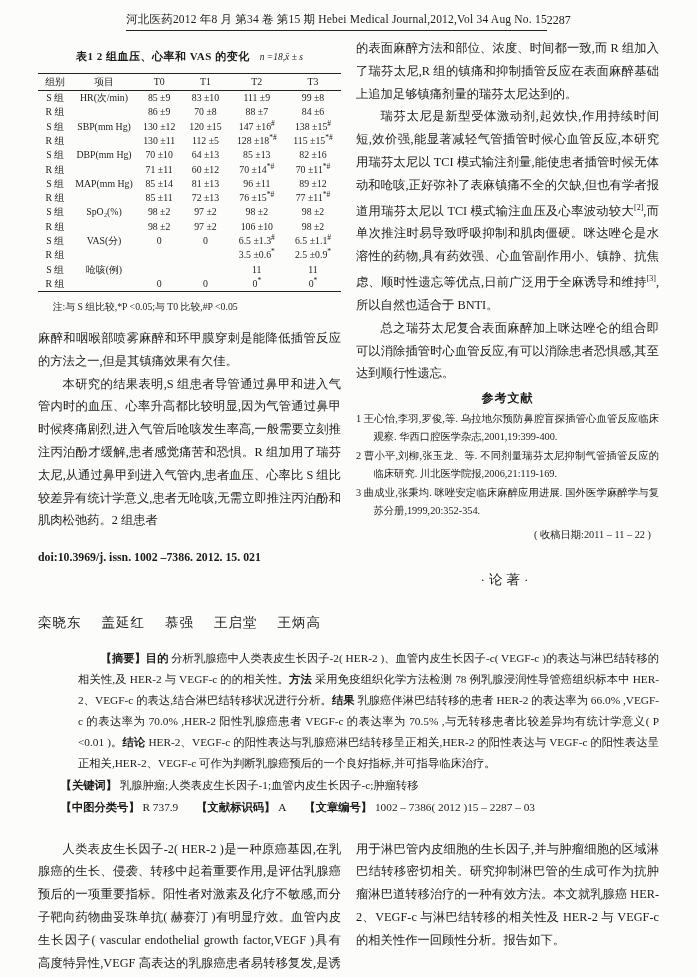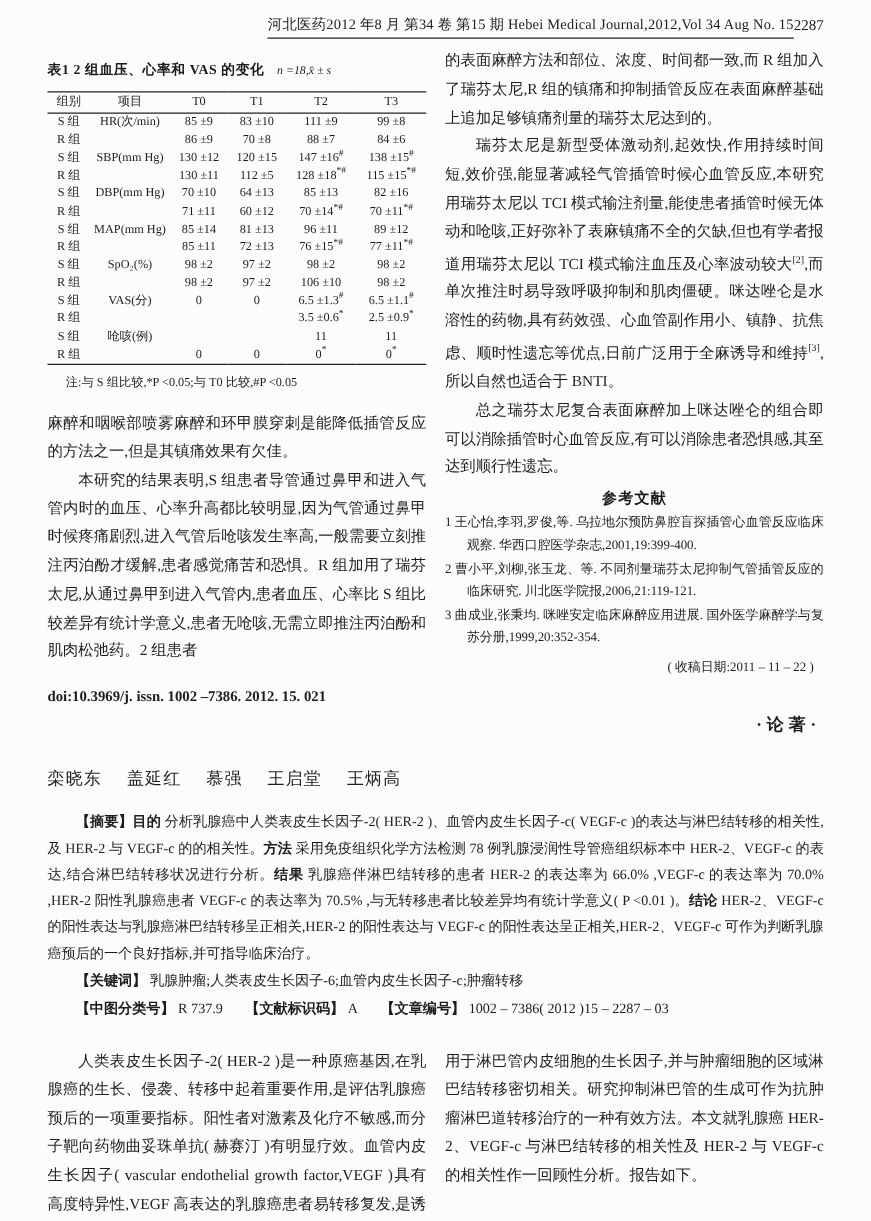--- a/index.html
+++ b/index.html
@@ -5,54 +5,54 @@
   * { margin:0; padding:0; box-sizing:border-box; }
   html,body { background:#d8d8d8; }
   .page {
     width:697px; height:977px; margin:0 auto;
     background:#fcfcfa; color:#1c1c1c;
     font-family:"Liberation Serif","DejaVu Serif",serif;
     padding:12px 38px 0 38px;
     overflow:hidden; position:relative;
   }
   
-  .run-head { display:flex; justify-content:flex-end; align-items:flex-end; font-size:11.5px; }
+  .run-head { display:flex; justify-content:center; align-items:flex-end; font-size:11.5px; }
   .run-head-left { border-bottom:1.2px solid #222; padding-bottom:3px; letter-spacing:.2px; }
   .run-head-page { font-size:12px; padding-bottom:3px; }
   
   .cols { display:flex; gap:15px; }
   .col { width:303px; font-size:12.3px; line-height:22.8px; text-align:justify; }
   .indent { text-indent:2em; }
   
-  .tbl-caption { text-align:left; font-size:11px; margin:8px 0 4px 0; }
+  .tbl-caption { text-align:center; font-size:11px; margin:8px 0 4px 0; }
   .tbl-caption b { letter-spacing:.5px; }
   .tbl-unit { font-style:italic; font-size:9.5px; margin-left:10px; font-family:"Liberation Serif",serif; }
   table.tbl { width:100%; border-collapse:collapse; font-size:9.8px; line-height:14.3px;
               border-top:1.4px solid #222; border-bottom:1.4px solid #222; }
   table.tbl thead tr { border-bottom:.9px solid #222; }
   table.tbl th { font-weight:normal; text-align:center; padding:1px 0; }
   table.tbl td { text-align:center; padding:0 1px; white-space:nowrap; }
   table.tbl td:first-child { width:34px; }
   table.tbl td:nth-child(2) { width:64px; }
   table.tbl sup, .supmark { font-size:7.5px; vertical-align:super; line-height:0; }
   .tbl-note { font-size:9.8px; margin-top:4px; text-indent:1.5em; }
   
   .doi { font-weight:bold; font-size:11.8px; margin-top:14px; font-family:"Liberation Serif",serif; }
   
   .ref-title { text-align:center; font-weight:bold; font-size:12px; margin-top:2px; letter-spacing:1px; }
   .ref-item { font-size:10.3px; line-height:18.5px; padding-left:1.7em; text-indent:-1.7em; text-align:justify; }
   .received { text-align:right; font-size:10.3px; padding-right:8px; margin-top:3px; }
-  .article-type { text-align:right; font-size:13.5px; margin-top:22px; letter-spacing:4px; padding-right:2px;font-weight:bold; }
+  .article-type { text-align:center; font-size:13.5px; margin-top:22px; letter-spacing:4px; padding-right:2px; }
   
   .art-title { font-size:27px; font-weight:bold; text-align:center; margin-top:22px; letter-spacing:1px; }
   .authors { margin-top:22px; font-size:13.5px; }
   .author-name { margin-right:20px; letter-spacing:1px; }
   .abstract { margin-top:16px; font-size:11.3px; line-height:21px; text-align:justify; }
   .abstract .lbl { font-weight:bold; }
-  .abstract p:first-child { text-indent:2em; }
+  .abstract p:first-child { text-indent:2em;margin-left:40px; }
   .kw-line, .clc-line { font-size:11.3px; line-height:21px; text-indent:2em; margin-top:1px; }
   .kw-line .lbl, .clc-line .lbl { font-weight:bold; }
   .clc-line .gap { display:inline-block; width:18px; }
   
   .body-cols { margin-top:20px; }
   sup.refmark { font-size:8px; }
 </style>
 </head>
 <body>
 
@@ -202,37 +202,37 @@
       <p class="doi">doi:10.3969/j. issn. 1002 –7386. 2012. 15. 021</p>
     </div>
 
     <div class="col">
       <p>的表面麻醉方法和部位、浓度、时间都一致,而 R 组加入了瑞芬太尼,R 组的镇痛和抑制插管反应在表面麻醉基础上追加足够镇痛剂量的瑞芬太尼达到的。</p>
       <p class="indent"><span>瑞芬太尼是新型受体激动剂,起效快,作用持续时间短,效价强,能显著减轻气管插管时候心血管反应,本研究用瑞芬太尼以 TCI 模式输注剂量,能使患者插管时候无体动和呛咳,正好弥补了表麻镇痛不全的欠缺,但也有学者报道用瑞芬太尼以 TCI 模式输注血压及心率波动较大</span><sup class="refmark">[2]</sup><span>,而单次推注时易导致呼吸抑制和肌肉僵硬。咪达唑仑是水溶性的药物,具有药效强、心血管副作用小、镇静、抗焦虑、顺时性遗忘等优点,日前广泛用于全麻诱导和维持</span><sup class="refmark">[3]</sup><span>,所以自然也适合于 BNTI。</span></p>
       <p class="indent">总之瑞芬太尼复合表面麻醉加上咪达唑仑的组合即可以消除插管时心血管反应,有可以消除患者恐惧感,其至达到顺行性遗忘。</p>
       <div class="ref-title">参考文献</div>
       <div>
           <div class="ref-item">1  王心怡,李羽,罗俊,等. 乌拉地尔预防鼻腔盲探插管心血管反应临床观察. 华西口腔医学杂志,2001,19:399-400.</div>
-          <div class="ref-item">2  曹小平,刘柳,张玉龙、等. 不同剂量瑞芬太尼抑制气管插管反应的临床研究. 川北医学院报,2006,21:119-121.</div>
+          <div class="ref-item">2  曹小平,刘柳,张玉龙、等. 不同剂量瑞芬太尼抑制气管插管反应的临床研究. 川北医学院报,2006,21:119-169.</div>
           <div class="ref-item">3  曲成业,张秉均. 咪唑安定临床麻醉应用进展. 国外医学麻醉学与复苏分册,1999,20:352-354.</div>
         </div>
       <div class="received">( 收稿日期:2011 – 11 – 22 )</div>
       <div class="article-type">·论著·</div>
     </div>
   </div>
 
 
   <div class="authors"><span class="author-name">栾晓东</span><span class="author-name">盖延红</span><span class="author-name">慕强</span><span class="author-name">王启堂</span><span class="author-name">王炳高</span></div>
 
   <div class="abstract">
     <p><span class="lbl">【摘要】</span><span><span style="font-weight: bold;">目的</span><span>  分析乳腺癌中人类表皮生长因子-2( HER-2 )、血管内皮生长因子-c( VEGF-c )的表达与淋巴结转移的相关性,及 HER-2 与 VEGF-c 的的相关性。</span><span style="font-weight: bold;">方法</span><span>  采用免疫组织化学方法检测 78 例乳腺浸润性导管癌组织标本中 HER-2、VEGF-c 的表达,结合淋巴结转移状况进行分析。</span><span style="font-weight: bold;">结果</span><span>  乳腺癌伴淋巴结转移的患者 HER-2 的表达率为 66.0% ,VEGF-c 的表达率为 70.0% ,HER-2 阳性乳腺癌患者 VEGF-c 的表达率为 70.5% ,与无转移患者比较差异均有统计学意义( P &lt;0.01 )。</span><span style="font-weight: bold;">结论</span><span>  HER-2、VEGF-c 的阳性表达与乳腺癌淋巴结转移呈正相关,HER-2 的阳性表达与 VEGF-c 的阳性表达呈正相关,HER-2、VEGF-c 可作为判断乳腺癌预后的一个良好指标,并可指导临床治疗。</span></span></p>
   </div>
 
   <div class="kw-line">
-    <span class="lbl">【关键词】</span><span>  乳腺肿瘤;人类表皮生长因子-6;血管内皮生长因子-c;肿瘤转移</span>
+    <span class="lbl">【关键词】</span><span>  乳腺肿瘤;人类表皮生长因子-1;血管内皮生长因子-c;肿瘤转移</span>
   </div>
 
   <div class="clc-line">
     <span class="lbl">【中图分类号】</span><span>  R 737.9</span><span class="gap"></span><span class="lbl">【文献标识码】</span><span>  A</span><span class="gap"></span><span class="lbl">【文章编号】</span><span>  1002 – 7386( 2012 )15 – 2287 – 03</span>
   </div>
 
   <div class="cols body-cols">
     <div class="col">
       <p class="indent">人类表皮生长因子-2( HER-2 )是一种原癌基因,在乳腺癌的生长、侵袭、转移中起着重要作用,是评估乳腺癌预后的一项重要指标。阳性者对激素及化疗不敏感,而分子靶向药物曲妥珠单抗( 赫赛汀 )有明显疗效。血管内皮生长因子( vascular endothelial growth factor,VEGF )具有高度特异性,VEGF 高表达的乳腺癌患者易转移复发,是诱导肿瘤血管生成的主要调节因子。VEGF-c 是近年来发现的 VEGF 家族的新成员,特异的作</p>
 

